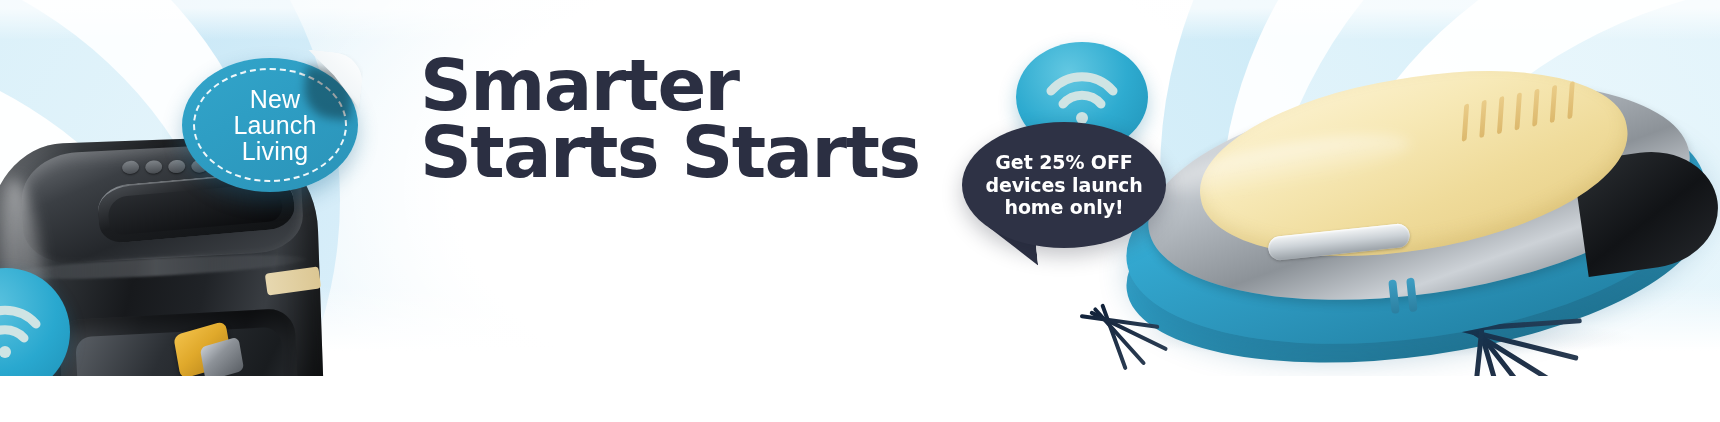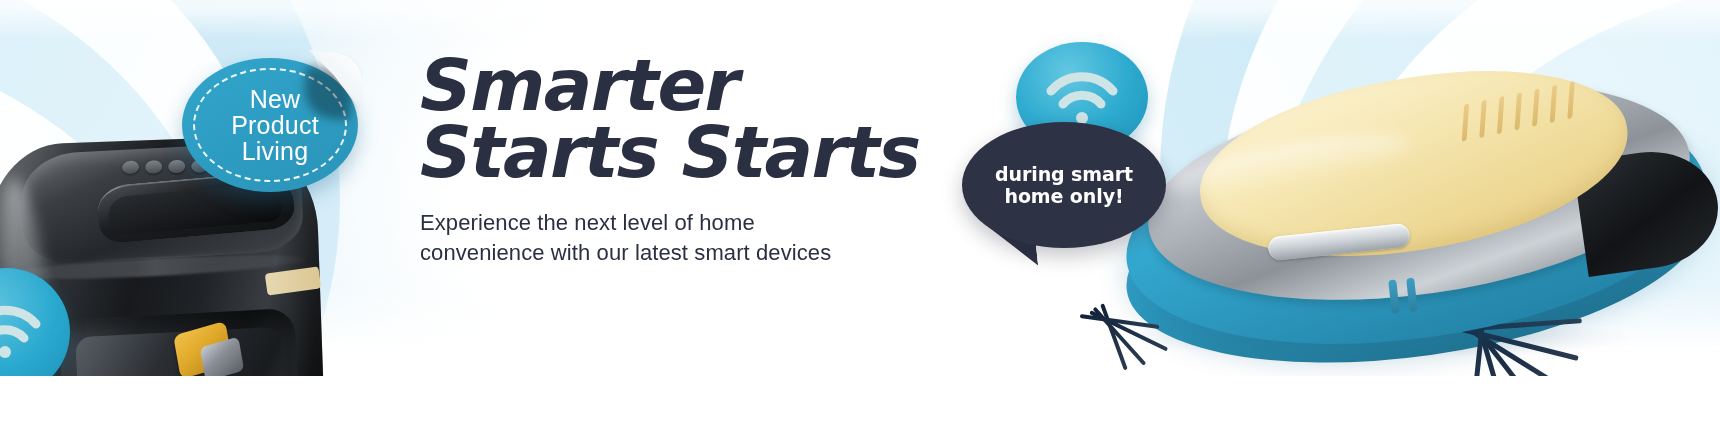--- a/index.html
+++ b/index.html
@@ -198,21 +198,20 @@
 
   
   .copy { position:absolute; left:420px; top:52px; width:530px; }
   .headline {
     color:#2b2f42;
     font-size:72px;
     line-height:.93;
     font-weight:bold;
     letter-spacing:-1.6px;
     font-family:"DejaVu Sans", sans-serif;
-    font-style:italic;
   }
   .headline span { display:block; white-space:nowrap; }
   .subcopy {
     margin-top:22px;
     color:#2b2f42;
     font-size:22px;
     line-height:1.36;
     font-weight:400;
     letter-spacing:.1px;
     font-family:"Liberation Sans", sans-serif;
@@ -397,33 +396,29 @@
     </svg>
   </div>
 
   <div class="sticker">
     <div class="sticker-ellipse"></div>
     <div class="sticker-dash"></div>
     <div class="sticker-peel-shadow"></div>
     <div class="sticker-peel"></div>
     <div class="sticker-text">
       <span>New</span>
-      <span>Product</span>
+      <span>Launch</span>
       <span>Living</span>
     </div>
   </div>
 
   <div class="copy">
     <div class="headline">
       <span>Smarter</span>
       <span>Starts Starts</span>
-    </div>
-    <div class="subcopy">
-      <span>Experience the next level of home</span>
-      <span>convenience with our latest smart devices</span>
     </div>
   </div>
 
   <div class="rv-shadow"></div>
 
   <div class="robot">
 
     <div class="rv-brush" style="left:18px;  top:262px; width:86px; height:4px; transform:rotate(26deg);"></div>
     <div class="rv-brush" style="left:22px;  top:258px; width:76px; height:4px; transform:rotate(48deg);"></div>
     <div class="rv-brush" style="left:30px;  top:254px; width:70px; height:4px; transform:rotate(70deg);"></div>
@@ -468,18 +463,19 @@
         <path d="M17 34 A25 25 0 0 1 55 34"></path>
       </g>
       <circle cx="36" cy="48" r="6" fill="#cfe4e4"></circle>
     </svg>
   </div>
 
   <div class="speech">
     <div class="speech-tail"></div>
     <div class="speech-body"></div>
     <div class="speech-text">
-      <span>during smart</span>
+      <span>Get 25% OFF</span>
+      <span>devices launch</span>
       <span>home only!</span>
     </div>
   </div>
 
 </div>
 
 </body></html>

